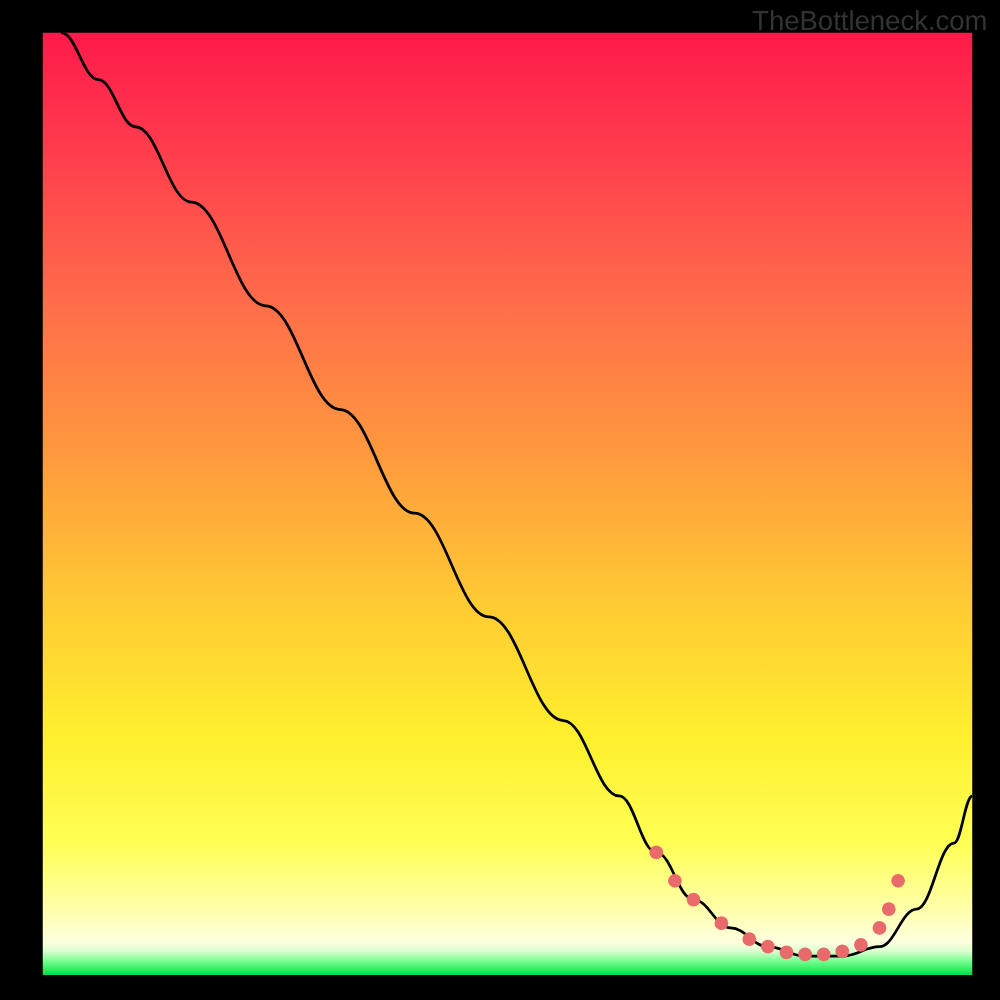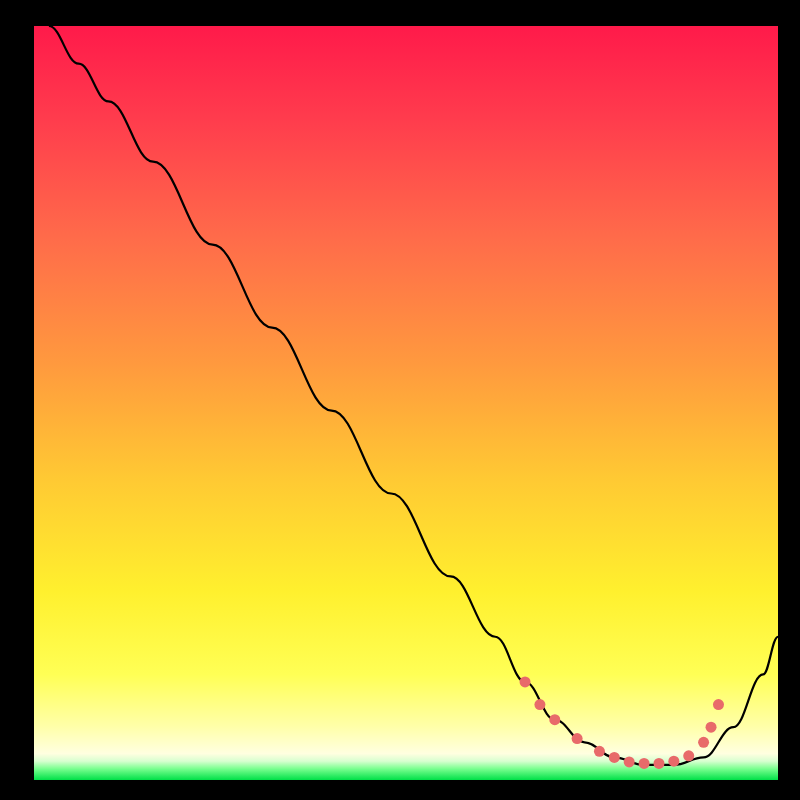--- a/index.html
+++ b/index.html
@@ -7,20 +7,21 @@
   .container { position: relative; width: 800px; height: 800px; }
   .plot-area { position: absolute; }
   .gradient-bg { position: absolute; width: 100%; height: 100%; }
   .watermark { position: absolute; top: 4px; right: 10px; color: #333; font-size: 22px; font-weight: 500; }
   .curve-svg { position: absolute; top: 0; left: 0; width: 100%; height: 100%; }
 </style>
 </head>
 <body>
 
 <div class="container">
+  <div class="watermark">TheBottleneck.com</div>
   <div class="plot-area" style="left: 34px; top: 26px; width: 744px; height: 754px;">
     <svg class="gradient-bg" preserveAspectRatio="none" viewBox="0 0 744 754" width="744" height="754">
       <defs>
         <linearGradient id="bg-grad" x1="0" y1="0" x2="0" y2="1">
             <stop offset="0%" stop-color="#ff1a4a"></stop>
             <stop offset="12%" stop-color="#ff3b4d"></stop>
             <stop offset="28.000000000000004%" stop-color="#ff6b4a"></stop>
             <stop offset="45%" stop-color="#ff9a3e"></stop>
             <stop offset="60%" stop-color="#ffc933"></stop>
             <stop offset="75%" stop-color="#fff02e"></stop>

